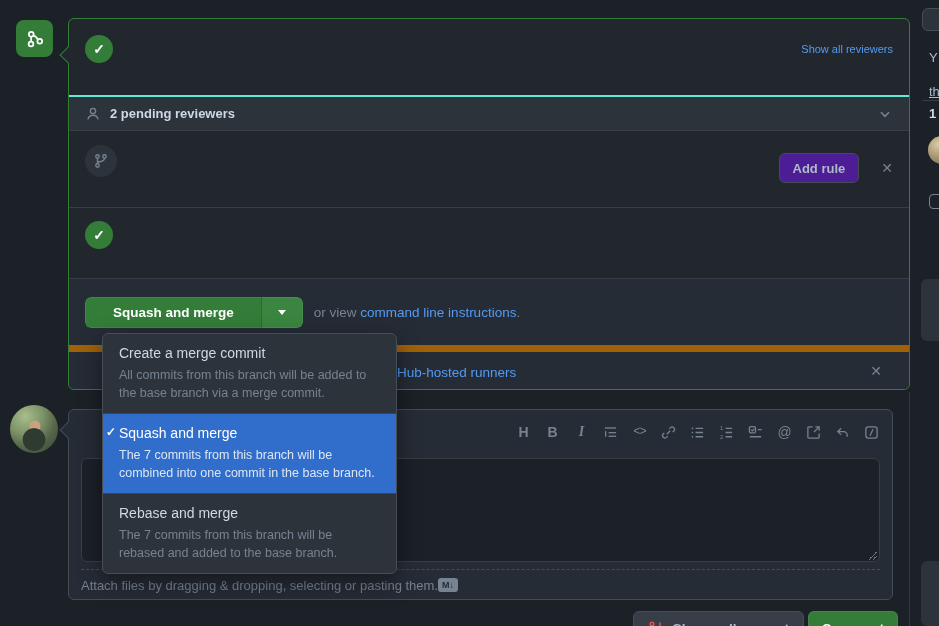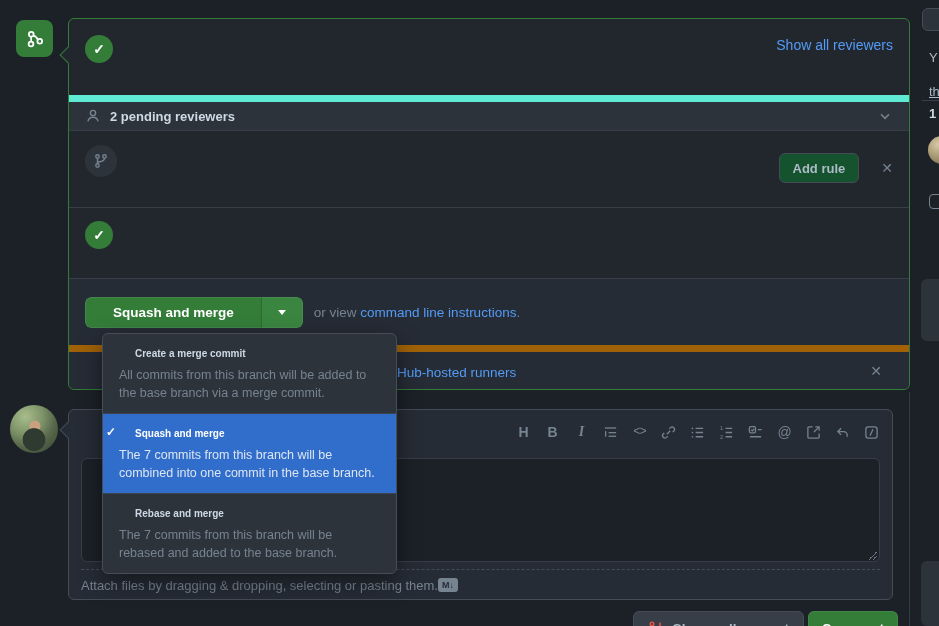--- a/index.html
+++ b/index.html
@@ -30,37 +30,37 @@
   }
   .sec { display:flex; gap:11px; padding:16px; position:relative; }
   .sec-review { height:76px; }
   .check-circle {
     flex:none; width:28px; height:28px; border-radius:50%; background:#347d39;
     color:#fff; display:flex; align-items:center; justify-content:center; font-size:14px; font-weight:bold;
   }
   .h1 { font-size:16px; font-weight:bold; color:#cdd9e5; line-height:20px; }
   .h1.dim { color:#768390; }
   .sub { font-size:13.5px; color:#768390; margin-top:5px; line-height:17px; }
-  .show-all { position:absolute; right:16px; top:18px; font-size:14px; }
+  .show-all { position:absolute; right:16px; top:24px; font-size:11px; }
 
   .row-pending {
-    height:36px; background:#2d333b; border-top:7px solid #5eead4; border-bottom:1px solid #373e47;
+    height:36px; background:#2d333b; border-top:2px solid #5eead4; border-bottom:1px solid #373e47;
     display:flex; align-items:center; gap:9px; padding:0 16px;
   }
   .row-pending .label { font-size:13px; font-weight:bold; color:#cdd9e5; }
   .row-pending .chev { margin-left:auto; }
 
   .sec-protection { height:77px; border-bottom:1px solid #373e47; padding-top:14px; }
   .icon-circle {
     flex:none; width:32px; height:32px; border-radius:50%; background:#2d333b;
     display:flex; align-items:center; justify-content:center;
   }
   .prot-controls { margin-left:auto; display:flex; align-items:center; gap:22px; align-self:center; }
   .btn-secondary {
-    height:30px; padding:0 13px; background:#14532d; border:1px solid #444c56;
+    height:30px; padding:0 13px; background:#4c1d95; border:1px solid #444c56;
     border-radius:6px; color:#adbac7; font-size:13px; font-weight:bold;
     font-family:"Liberation Sans",sans-serif; display:flex; align-items:center; cursor:pointer;
   }
   .x-btn { color:#768390; font-size:14px; cursor:pointer; line-height:1; }
 
   .sec-conflicts { height:71px; border-bottom:1px solid #373e47; padding-top:13px; }
 
   .sec-merge-action { height:66px; background:#262c36; display:flex; align-items:center; padding:0 16px; }
   .split-btn { display:flex; height:31px; border-radius:6px; overflow:hidden; cursor:pointer; }
   .split-main {
@@ -80,21 +80,21 @@
   .row-runners .x-btn { position:absolute; right:27px; top:12px; }
 
   
   .dropdown {
     position:absolute; left:102px; top:333px; width:295px; z-index:6;
     background:#2d333b; border:1px solid #454d57; border-radius:6px;
     box-shadow:0 8px 24px rgba(0,0,0,0.45); overflow:hidden;
   }
   .dd-item { padding:10px 16px 11px; position:relative; cursor:pointer; }
   .dd-item + .dd-item { border-top:1px solid #3d444d; }
-  .dd-title { font-size:10px; font-weight:bold; color:#cdd9e5; line-height:19px;margin-left:16px; }
+  .dd-title { font-size:14px; font-weight:normal; color:#cdd9e5; line-height:19px; }
   .dd-desc { font-size:12.5px; color:#768390; margin-top:3px; line-height:18px; }
   .dd-item.selected { background:#316dca; }
   .dd-item.selected .dd-title { color:#ffffff; }
   .dd-item.selected .dd-desc { color:#dce6f3; }
   .dd-check { position:absolute; left:3px; top:11px; color:#fff; font-size:12px; font-weight:bold; }
 
   
   .avatar {
     position:absolute; left:10px; top:405px; width:48px; height:48px; border-radius:50%;
     background:

